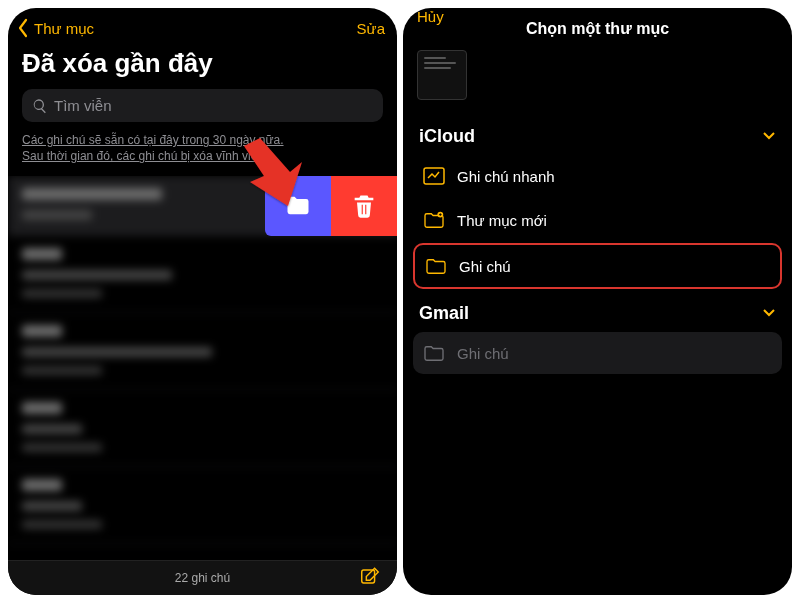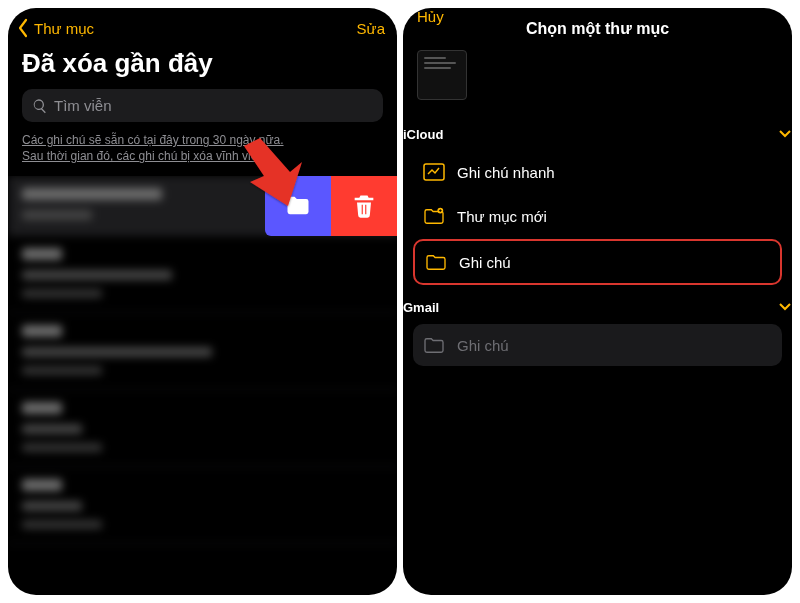--- a/index.html
+++ b/index.html
@@ -141,21 +141,21 @@
     width:50px; height:50px; background:#111; border:1px solid #333; border-radius:4px;
     display:flex; flex-direction:column; padding:6px; gap:3px;
   }
   .preview-thumb span{display:block;height:2px;background:#555;border-radius:1px;}
   .preview-text { flex:1; }
   .preview-title { filter:blur(4px); }
   .preview-title .b{display:inline-block;height:12px;background:#777;border-radius:3px;}
   .preview-sub { color:#8e8e93; font-size:13px; margin-top:4px;}
   .section-h {
     display:flex; align-items:center; justify-content:space-between;
-    padding:12px 0 8px; font-weight:700; font-size:13px;
+    padding:12px 16px 8px; font-weight:700; font-size:18px;
   }
   .chev { color:#ffb800; }
   .chev svg{width:14px;height:14px;stroke:#ffb800;fill:none;stroke-width:2;}
   .folder-list { padding:0 10px; }
   .folder-item {
     display:flex; align-items:center; gap:12px;
     padding:12px 10px; border-radius:10px; margin-bottom:2px;
     font-size:15px;
   }
   .folder-item.disabled { color:#6e6e73; }
@@ -233,20 +233,29 @@
         </div>
         <div class="note-row">
           <span class="note-title-b" style="width:40px"></span><br>
           <span class="note-sub-b" style="width:60px"></span><br>
           <span class="note-path-b" style="width:80px"></span>
         </div>
 
       </div>
     </div>
 
+    <div class="toolbar">
+      <span>22 ghi chú</span>
+      <span class="compose">
+        <svg viewBox="0 0 24 24">
+            <rect x="3" y="5" width="14" height="14" rx="2"></rect>
+            <path d="M17 3l4 4-9 9H8v-4l9-9z"></path>
+          </svg>
+      </span>
+    </div>
 
     <svg class="arrow" width="70" height="90" viewBox="0 0 70 90">
       <defs>
         <filter id="ds">
             <feDropShadow dx="0" dy="1" stdDeviation="1" flood-opacity="0.4"></feDropShadow>
           </filter>
       </defs>
       <path d="M20 6 L50 40 L62 30 L48 74 L10 50 L24 44 L4 14 Z" fill="#e53028" filter="url(#ds)"></path>
     </svg>
   </div>

